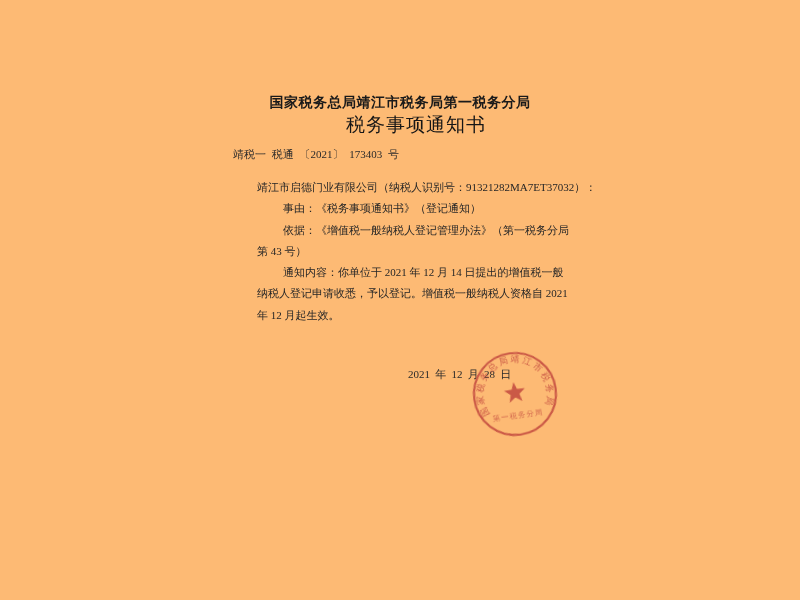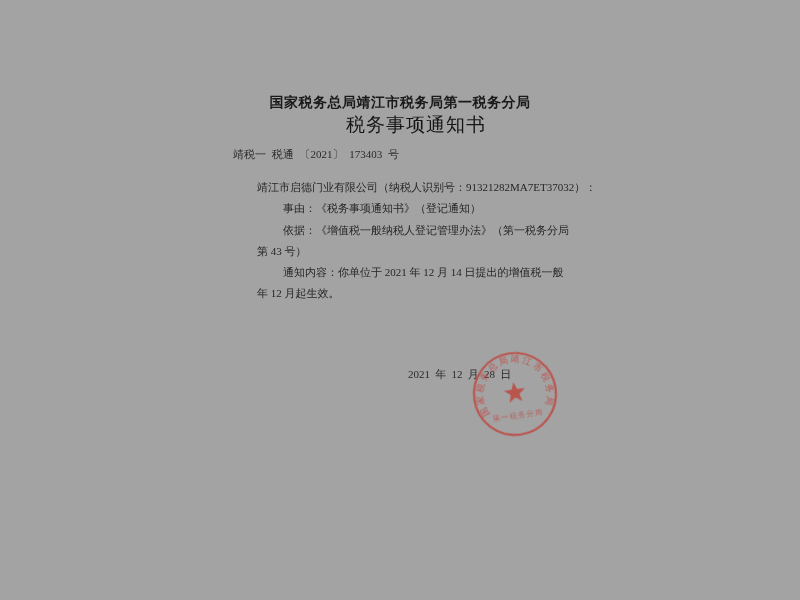--- a/index.html
+++ b/index.html
@@ -1,17 +1,17 @@
 <!DOCTYPE html>
 <html><head>
 <meta charset="utf-8">
 <style>
   html,body{margin:0;padding:0;}
   .page{
-    position:relative;width:800px;height:600px;background:#a3a3a3;
+    position:relative;width:800px;height:600px;background:#fdba74;
     overflow:hidden;font-family:"Liberation Serif", serif;color:#222222;
   }
   .title1{
     position:absolute;top:92px;left:0;width:800px;text-align:center;
     font-family:"Liberation Sans", sans-serif;font-weight:bold;
     font-size:14px;line-height:20px;color:#1a1a1a;letter-spacing:0.5px;white-space:nowrap;
   }
   .title2{
     position:absolute;top:111px;left:16px;width:800px;text-align:center;
     font-family:"Liberation Sans", sans-serif;font-weight:normal;
@@ -46,20 +46,21 @@
   <div class="title1">国家税务总局靖江市税务局第一税务分局</div>
   <div class="title2">税务事项通知书</div>
   <div class="docnum">靖税一 税通 〔2021〕 173403 号</div>
 
   <div class="body-block">
     <div class="line">靖江市启德门业有限公司（纳税人识别号：91321282MA7ET37032）：</div>
     <div class="line ind">事由：《税务事项通知书》（登记通知）</div>
     <div class="line ind">依据：《增值税一般纳税人登记管理办法》（第一税务分局</div>
     <div class="line">第 43 号）</div>
     <div class="line ind">通知内容：你单位于 2021 年 12 月 14 日提出的增值税一般</div>
+    <div class="line">纳税人登记申请收悉，予以登记。增值税一般纳税人资格自 2021</div>
     <div class="line">年 12 月起生效。</div>
   </div>
 
   <div class="date-line">2021 年 12 月 28 日</div>
 
   <div class="seal">
     <svg width="92" height="92" viewBox="0 0 92 92">
       <defs>
         <path id="sealArc" d="M 19.8 64.4 A 32 32 0 1 1 72.2 64.4" fill="none"></path>
       </defs>

